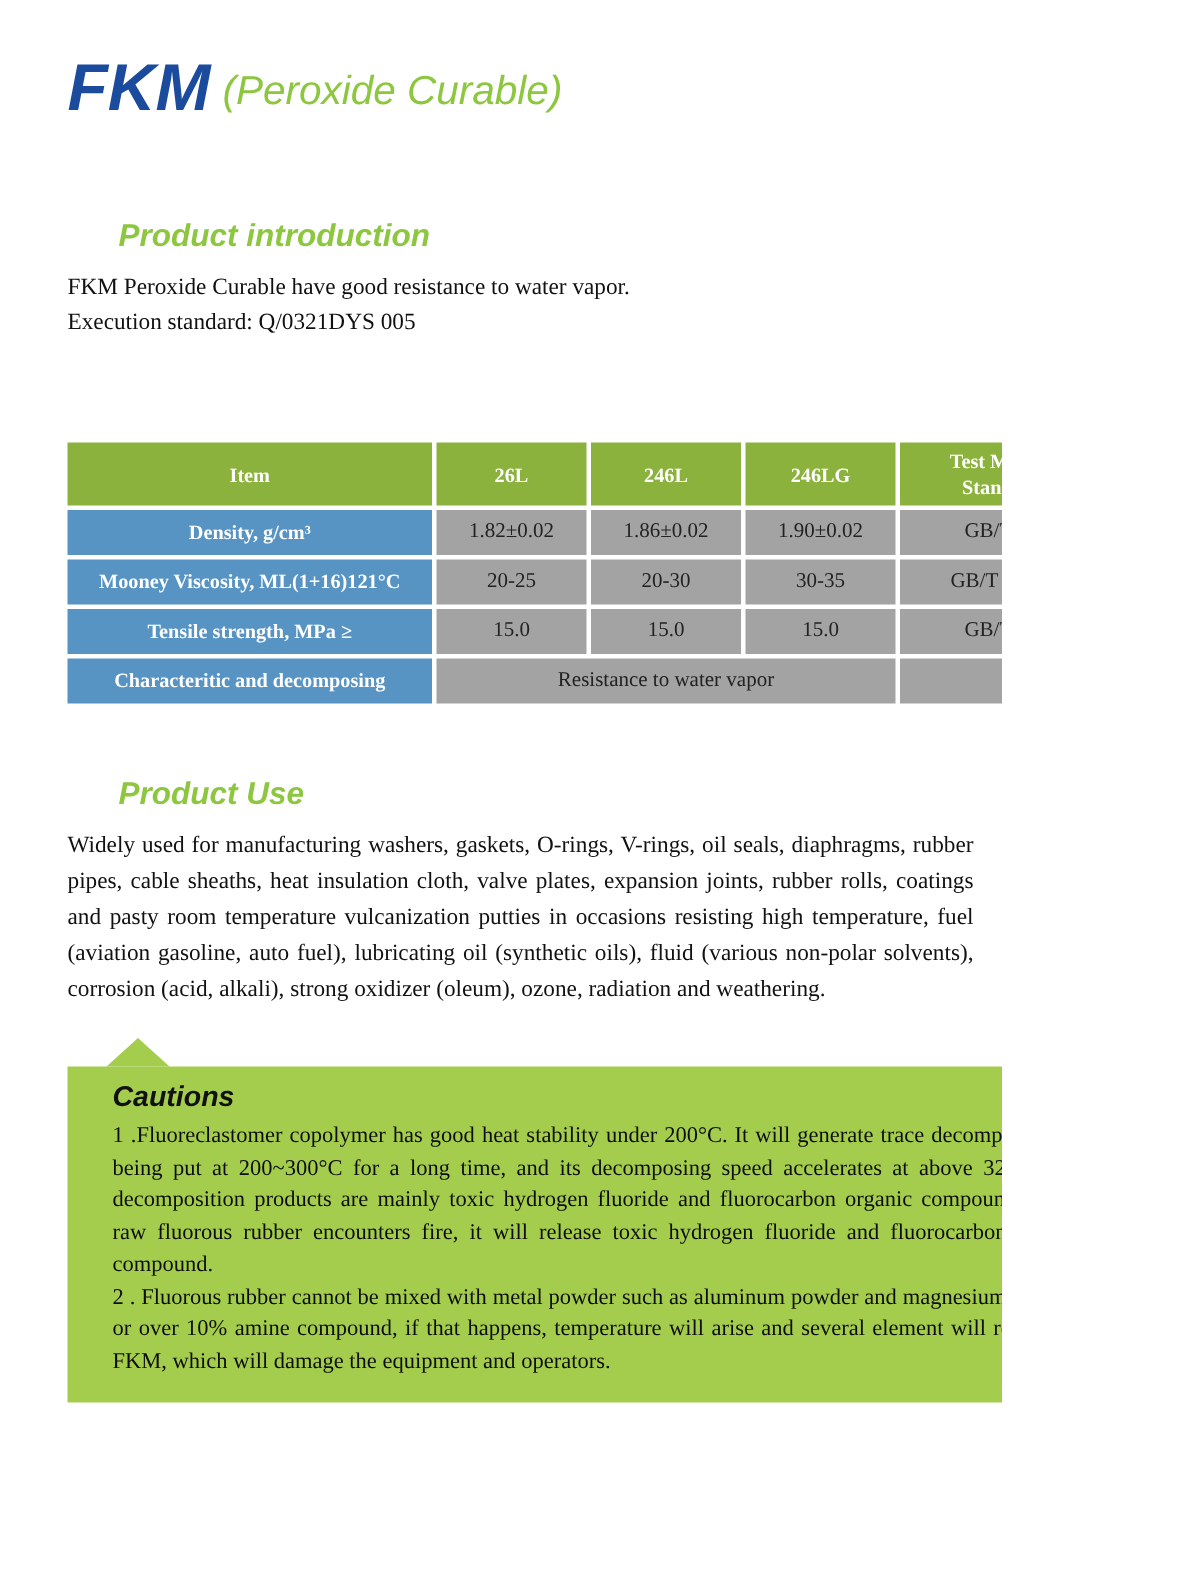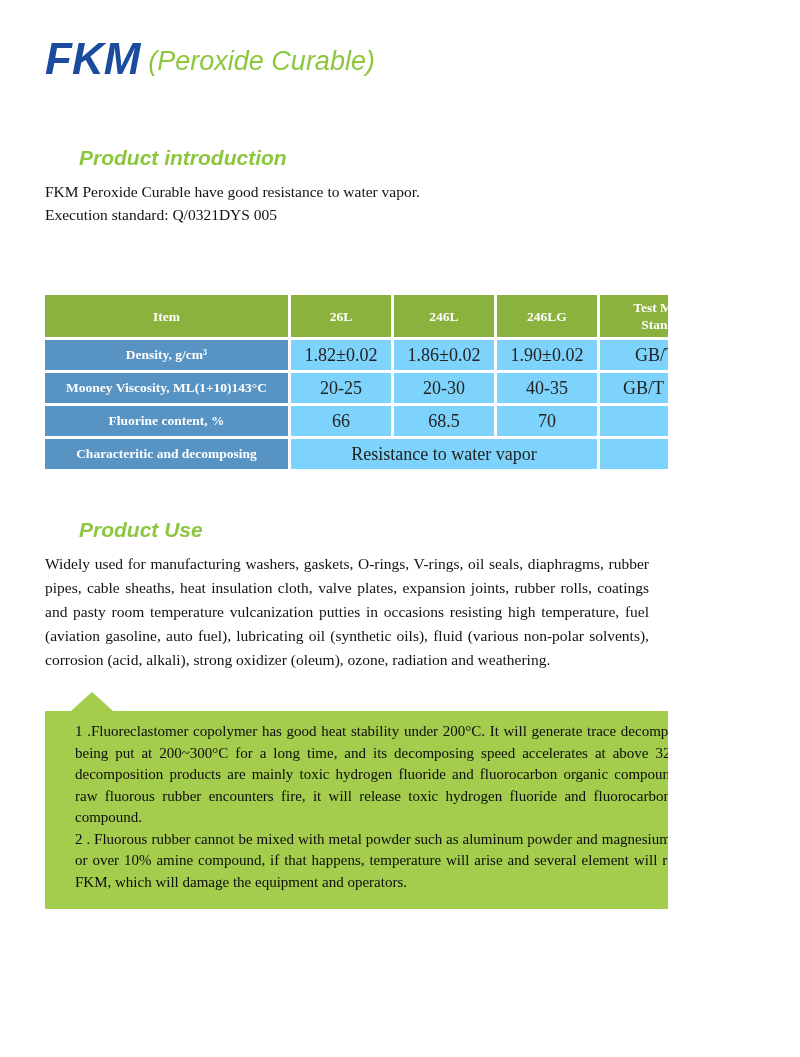--- a/index.html
+++ b/index.html
@@ -60,22 +60,22 @@
     font-weight: 700; font-size: 13.5px;
     height: 42px; line-height: 17px;
   }
   table.tech-table tbody th {
     background: #5793c3; color: #ffffff;
     font-weight: 700; font-size: 13.5px;
     height: 30px;
     margin-top: 11px;
   }
   table.tech-table tbody td {
-    background: #7dd3fc; color: #222222;
-    font-size: 18px; height: 30px; margin-left: 24px;
+    background: #a3a3a3; color: #222222;
+    font-size: 14px; height: 30px; margin-left: 24px;
   }
   .col-item   { width: 243px; }
   .col-grade  { width: 100px; }
   .col-method { width: 142px; }
 
   .use { margin-top: 46px; }
   .body-par {
     font-size: 15.5px; line-height: 24px;
     text-align: justify;
   }
@@ -133,48 +133,49 @@
       </thead>
       <tbody>
         <tr>
           <th>Density, g/cm³</th>
           <td>1.82±0.02</td>
           <td>1.86±0.02</td>
           <td>1.90±0.02</td>
           <td>GB/T 533</td>
         </tr>
         <tr>
-          <th>Mooney Viscosity, ML(1+10)143°C</th>
+          <th>Mooney Viscosity, ML(1+16)121°C</th>
           <td>20-25</td>
           <td>20-30</td>
-          <td>40-35</td>
+          <td>30-35</td>
           <td>GB/T 1232-1</td>
         </tr>
         <tr>
-          <th>Fluorine content, %</th>
-          <td>66</td>
-          <td>68.5</td>
-          <td>70</td>
-          <td>/</td>
+          <th>Tensile strength, MPa ≥</th>
+          <td>15.0</td>
+          <td>15.0</td>
+          <td>15.0</td>
+          <td>GB/T 528</td>
         </tr>
         <tr>
           <th>Characteritic and decomposing</th>
           <td colspan="3">Resistance to water vapor</td>
           <td>/</td>
         </tr>
       </tbody>
     </table>
   </section>
 
   <section class="use">
     <h2 class="sec-title">Product Use</h2>
     <p class="body-par">Widely used for manufacturing washers, gaskets, O-rings, V-rings, oil seals, diaphragms, rubber pipes, cable sheaths, heat insulation cloth, valve plates, expansion joints, rubber rolls, coatings and pasty room temperature vulcanization putties in occasions resisting high temperature, fuel (aviation gasoline, auto fuel), lubricating oil (synthetic oils), fluid (various non-polar solvents), corrosion (acid, alkali), strong oxidizer (oleum), ozone, radiation and weathering.</p>
   </section>
 
   <div class="caution-wrap">
     <div class="caution-triangle"></div>
     <div class="caution-box">
+      <h3 class="caution-title">Cautions</h3>
       <p>1 .Fluoreclastomer copolymer has good heat stability under 200°C. It will generate trace decomposition if being put at 200~300°C for a long time, and its decomposing speed accelerates at above 320°C, the decomposition products are mainly toxic hydrogen fluoride and fluorocarbon organic compound. When raw fluorous rubber encounters fire, it will release toxic hydrogen fluoride and fluorocarbon organic compound.</p>
       <p>2 . Fluorous rubber cannot be mixed with metal powder such as aluminum powder and magnesium powder, or over 10% amine compound, if that happens, temperature will arise and several element will react with FKM, which will damage the equipment and operators.</p>
     </div>
   </div>
 
 </div>
 
 </body></html>

